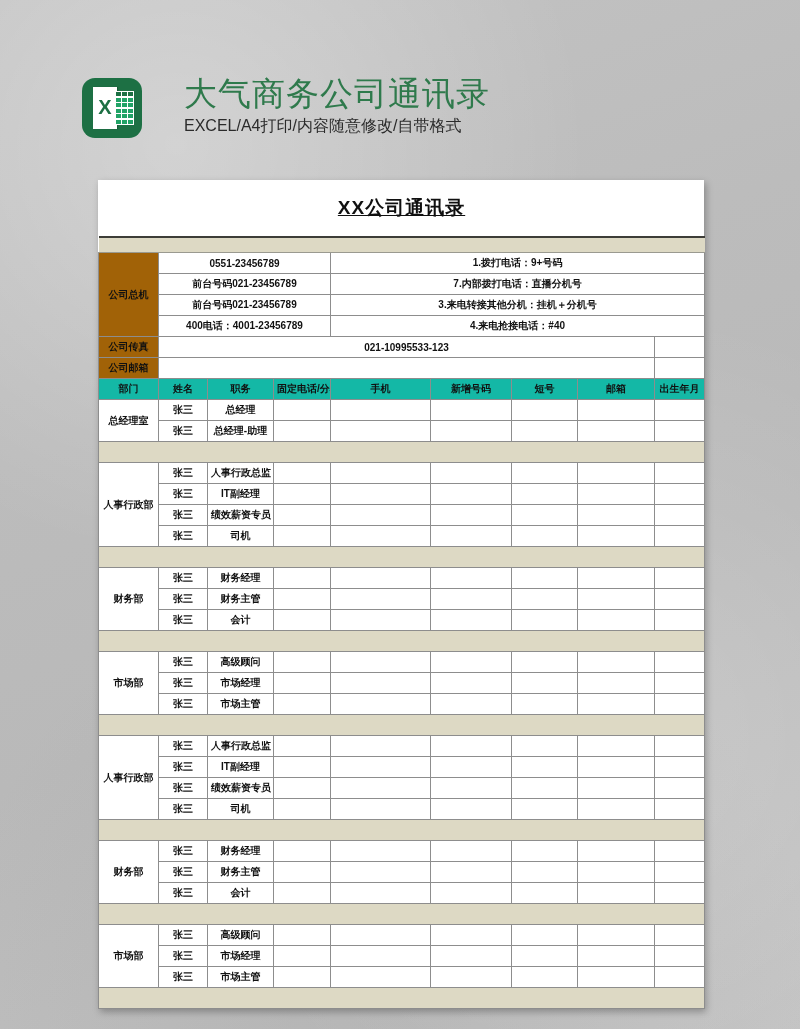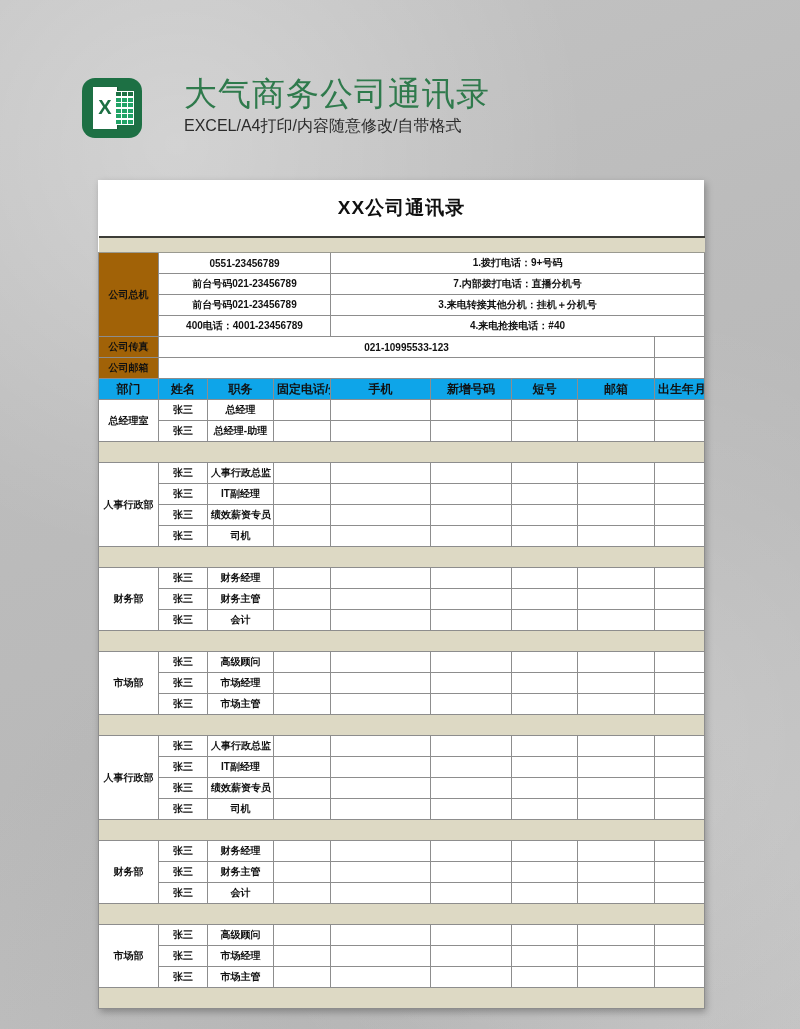--- a/index.html
+++ b/index.html
@@ -134,37 +134,38 @@
     height: 15px;
   }
   tr.title-row td {
     border: none;
     height: 56px;
     font-size: 19px;
     font-weight: bold;
     letter-spacing: 1px;
     vertical-align: middle;
     color: #101010;
+    text-decoration: underline;
   }
   tr.band-row td {
     border: none;
     border-top: 2px solid #3d3d38;
     border-bottom: 1px solid #9a9a90;
     background: #ddd9c4;
     height: 14px;
   }
   td.lbl {
     background: #a16207;
     font-weight: bold;
     font-size: 10px;
   }
   td.thead {
-    background: #0ea5e9;
+    background: #14b8a6;
     font-weight: bold;
-    font-size: 12px;
+    font-size: 10px;
     border-top: 1px solid #5c5c5c;
     border-bottom: 1px solid #5c5c5c;
   }
   td.dept {
     font-size: 10px;
     font-weight: bold;
   }
   td.val { font-weight: bold; font-size: 10px; }
   td.note { font-size: 10px; font-weight: bold; text-align: center; }
   td.empty { background: #ffffff; }

